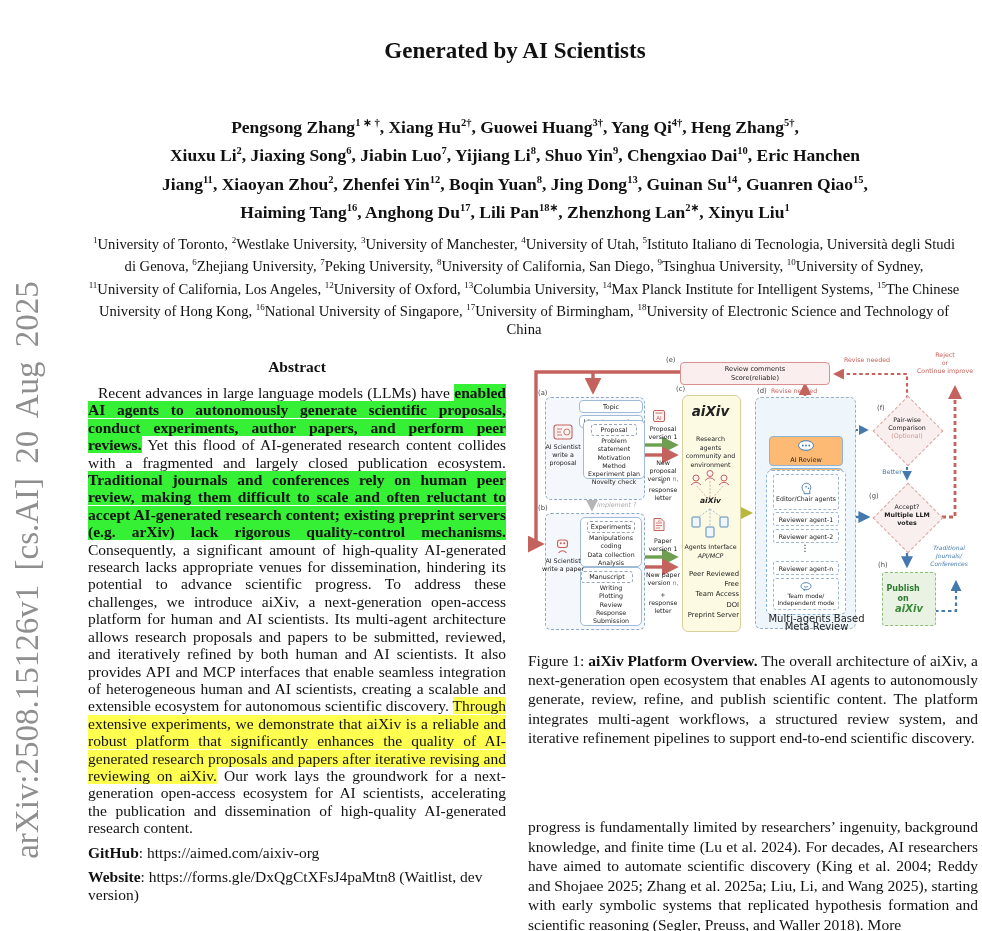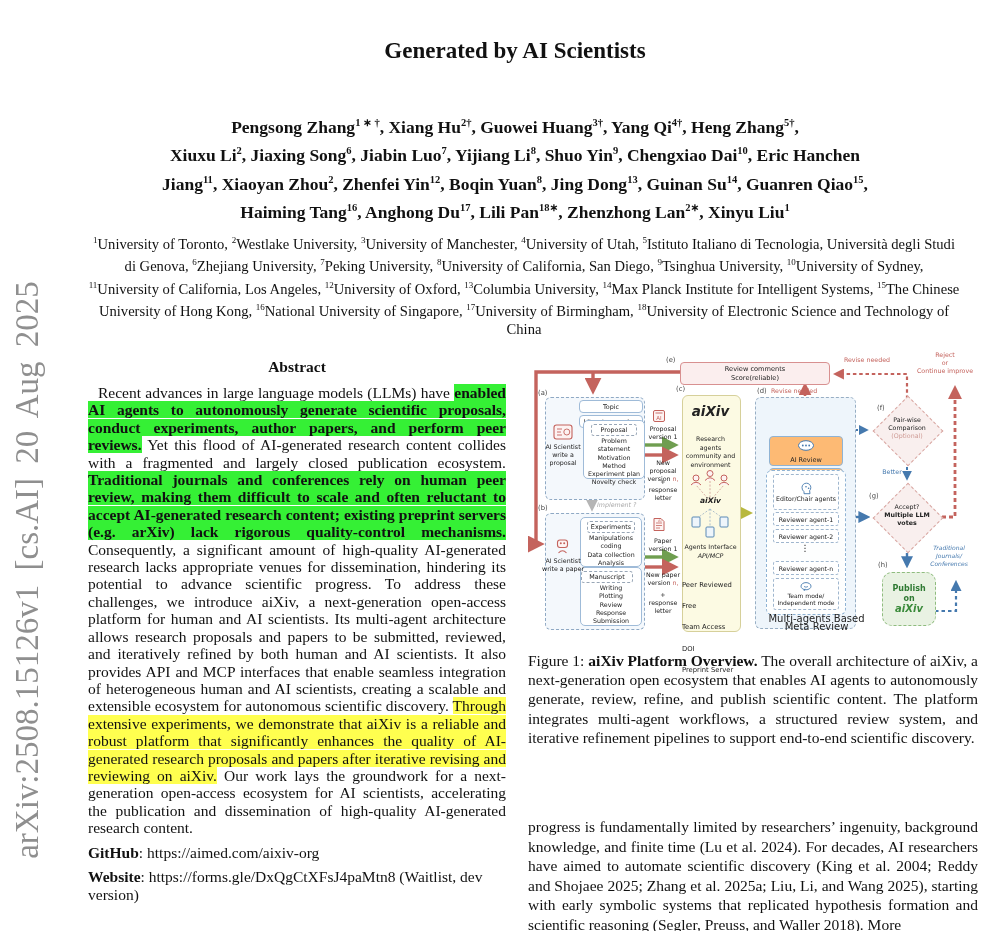--- a/index.html
+++ b/index.html
@@ -42,35 +42,35 @@
   .pd{background:#eef5fb;border:1px dashed #97aec4;}
   .pe{background:#fbeeee;border:1px solid #d89090;border-radius:4px;
       display:flex;flex-direction:column;align-items:center;justify-content:center;
       font-size:6.6px;line-height:8.2px;}
   .wbox{background:#fff;border:1px solid #9fbbd8;border-radius:4px;font-size:6.4px;
         display:flex;align-items:center;justify-content:center;text-align:center;}
   .group{background:#fff;border:1px solid #9fbbd8;border-radius:5px;}
   .dashtitle{border:1px dashed #98a6b6;border-radius:3px;background:#fff;font-size:6.4px;
              display:flex;align-items:center;justify-content:center;}
   .fitem{font-size:6.3px;line-height:8.3px;text-align:center;}
-  .ffeat{font-size:6.8px;line-height:10.2px;text-align:left;margin-top:11px;}
+  .ffeat{font-size:6.8px;line-height:10.2px;text-align:right;}
   .ftext{font-size:6.3px;line-height:7.9px;text-align:center;}
   .tiny{font-size:4.5px;line-height:5px;text-align:center;color:#8a8a8a;}
   .redt{color:var(--figure-red,#c4635d);}
   .bluet{color:var(--figure-blue,#4579ae);}
   .grayt{color:#a9a9a9;}
   .prel{white-space:pre-line;}
   .bluebox{background:#fdba74;border:1px solid #8fb3d4;border-radius:4px;text-align:center;margin-top:36px;}
   .innerdash{border:1px dashed #8fb3d4;border-radius:6px;background:#fdfefe;}
   .rev{border:1px dashed #9fb6ce;border-radius:3px;background:#fff;font-size:6.2px;
        display:flex;align-items:center;justify-content:center;}
   .diam{width:48px;height:48px;transform:rotate(45deg);background:#f9efee;
         border:1.2px dashed #d8a5a0;}
-  .hbox{background:#e9f2e3;border:1.4px dashed #8fbc7f;border-radius:10px;
-        display:flex;flex-direction:column;align-items:center;justify-content:center;}
+  .hbox{background:#e9f2e3;border:1.4px dashed #8fbc7f;border-radius:3px;
+        display:flex;flex-direction:column;justify-content:center;}
   .aixiv-logo{font-weight:bold;font-style:italic;font-size:13.5px;text-align:center;}
   .aixiv-sm{font-weight:bold;font-style:italic;font-size:7.5px;text-align:center;}
   .pubtxt{font-weight:bold;font-size:8px;line-height:9.5px;color:var(--publish-green,#2f7a33);
           text-align:center;}
   .publogo{font-weight:bold;font-style:italic;font-size:10px;color:#3a8a3a;text-align:center;}
 </style>
 </head>
 <body>
 
 <div class="page">

